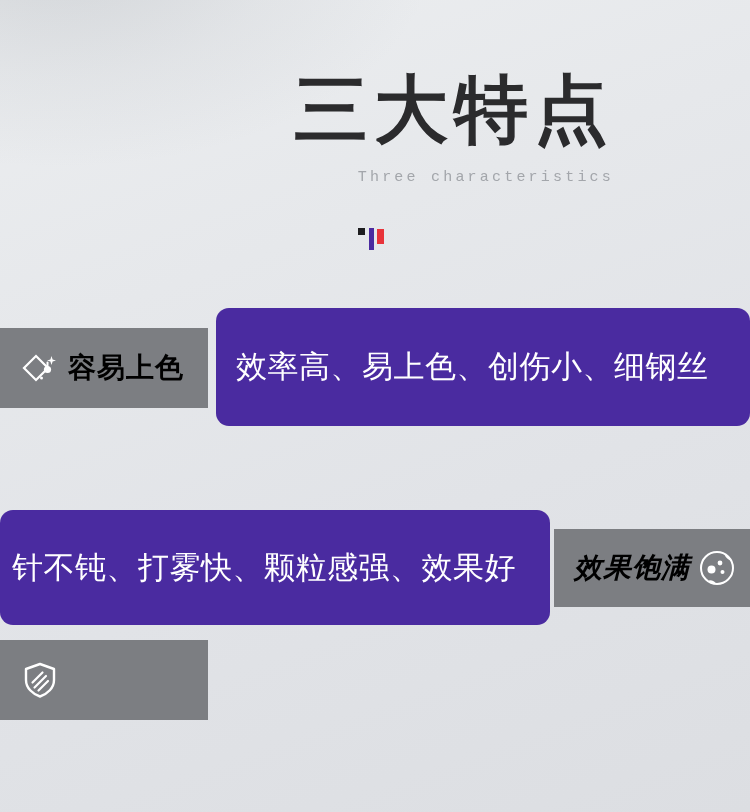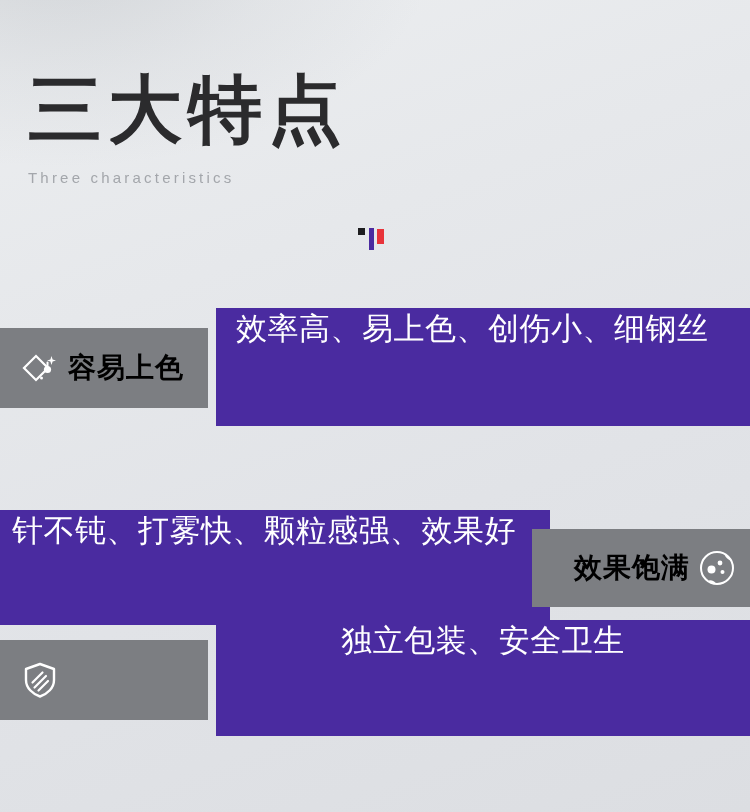--- a/index.html
+++ b/index.html
@@ -24,22 +24,21 @@
       linear-gradient(160deg, #eceef0 0%, #e6e8eb 32%, #e1e3e7 62%, #dcdee2 100%);
     overflow: hidden;
   }
 
   
   .header {
     position: absolute;
     top: 0;
     left: 0;
     width: 614px;
-    text-align: left;
-    margin-left: 28px;
+    text-align: right;
   }
 
   .main-title {
     margin: 0;
     padding-top: 72px;
     font-size: 74px;
     line-height: 1.02;
     font-weight: 700;
     letter-spacing: 6px;
     color: #2b2b2d;
@@ -47,21 +46,21 @@
     white-space: nowrap;
   }
 
   .sub-title {
     margin: 0;
     padding-top: 22px;
     font-size: 15px;
     letter-spacing: 3.2px;
     color: #a3a6ab;
     font-weight: 400;
-    font-family: Liberation Sans, sans-serif;
+    font-family: Liberation Mono, monospace;
   }
 
   .flag-mark {
     position: absolute;
     top: 228px;
     left: 50%;
     transform: translateX(-50%);
     width: 34px;
     height: 22px;
   }
@@ -112,21 +111,23 @@
   .gray-chip.right {
     right: 0;
     padding-right: 14px;
     justify-content: flex-end;
   }
 
   .purple-panel {
     position: absolute;
     background: #4a2ba0;
     display: flex;
+    align-items: center;
     box-sizing: border-box;
+    border-radius: 13px;
   }
 
   .chip-label {
     color: #000000;
     font-size: 28px;
     font-weight: 700;
     letter-spacing: 1px;
     white-space: nowrap;
     font-family: "DejaVu Sans", "Liberation Sans", sans-serif;
   }
@@ -149,21 +150,21 @@
   .icon.trail { margin-left: 8px; }
 
   
   #row1 { top: 308px; height: 120px; }
   #row1 .gray-chip { top: 20px; left: 0; width: 208px; height: 80px; }
   #row1 .purple-panel { top: 0; left: 216px; width: 534px; height: 118px; padding-left: 20px; }
 
   
   #row2 { top: 462px; height: 116px; margin-top: 48px; }
   #row2 .purple-panel { top: 0; left: 0; width: 550px; height: 115px; padding-left: 12px; }
-  #row2 .gray-chip { top: 19px; right: 0; width: 218px; height: 78px; }
+  #row2 .gray-chip { top: 19px; right: 0; width: 196px; height: 78px; font-style: italic; }
 
   
   #row3 { top: 620px; height: 118px; }
   #row3 .gray-chip { top: 20px; left: 0; width: 208px; height: 80px; }
   #row3 .purple-panel { top: 0; left: 216px; width: 534px; height: 116px; justify-content: center; padding: 0; }
 </style>
 </head>
 <body>
 
 <div class="page">
@@ -225,18 +226,15 @@
 
     <div class="gray-chip left">
       <span class="icon lead">
         <svg width="36" height="38" viewBox="0 0 36 38">
           <path d="M18 3 L32 8 V19 C32 27 25.5 33 18 35.5 C10.5 33 4 27 4 19 V8 Z" fill="none" stroke="#ffffff" stroke-width="2.4" stroke-linejoin="round"></path>
           <path d="M10.5 21.5 L20.5 11.5 M12.5 26.5 L24 15 M16.5 29.5 L26 20" stroke="#ffffff" stroke-width="2.2" stroke-linecap="round"></path>
         </svg>
       </span>
     </div>
 
-    <div class="purple-panel">
-      <span class="panel-text">独立包装、安全卫生</span>
-    </div>
   </div>
 
 </div>
 
 </body></html>

